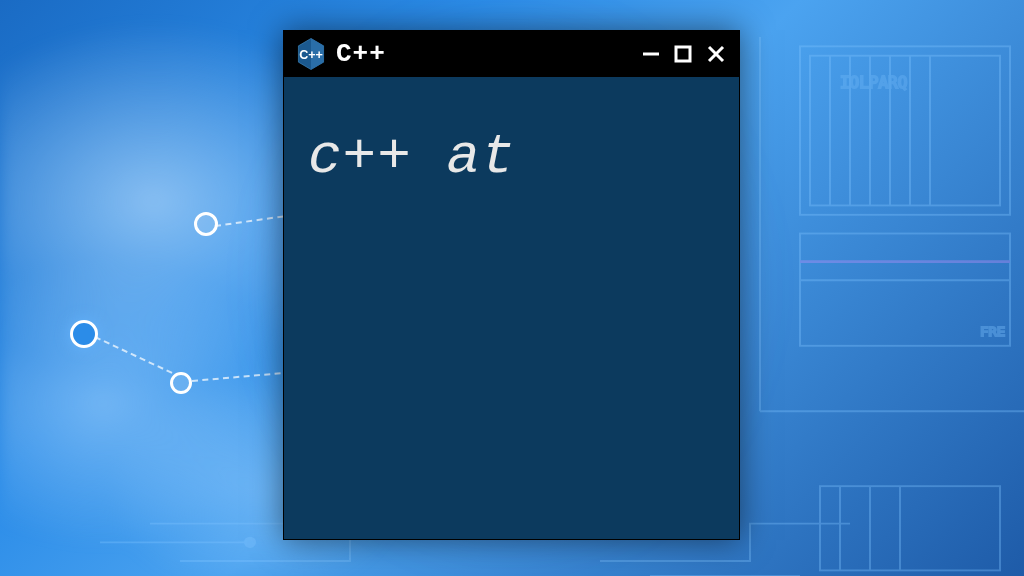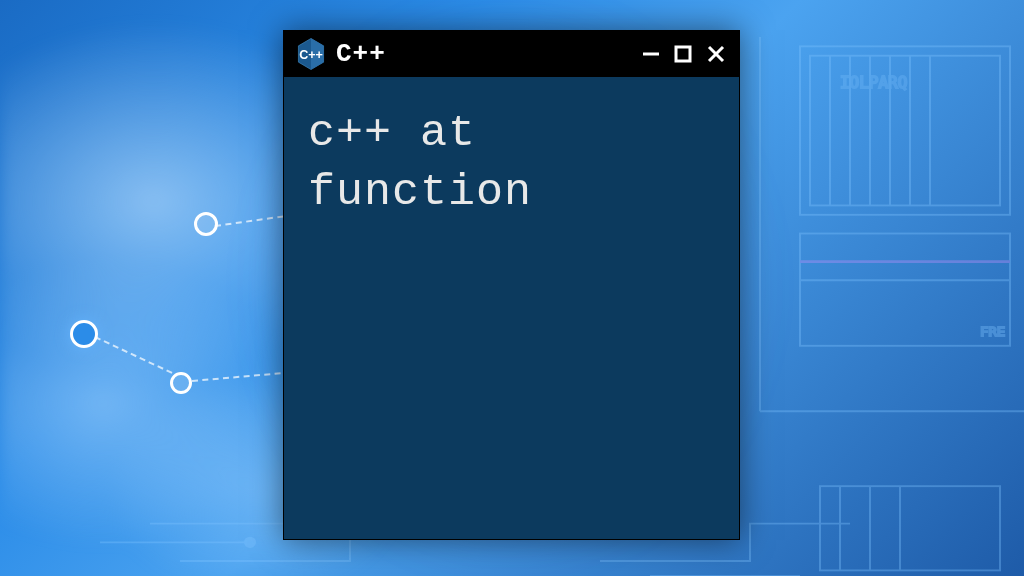--- a/index.html
+++ b/index.html
@@ -105,26 +105,27 @@
       display: flex;
       align-items: center;
       justify-content: center;
     }
     
     .ctrl-min svg, .ctrl-max svg, .ctrl-close svg {
       display: block;
     }
     
     .content {
-      padding: 28px 24px;
+      padding: 44px 24px;
       color: #e8e8e8;
       font-family: 'Courier New', 'Consolas', monospace;
-      font-size: 45px;
+      font-size: 56px;
       line-height: 1.3;
       letter-spacing: 1px;
+      font-style: italic;
     }
     
     
     .node {
       position: absolute;
       border: 3px solid #ffffff;
       border-radius: 50%;
       background: rgba(255,255,255,0.1);
     }
     
@@ -212,15 +213,14 @@
       <span class="ctrl-close">
         <svg width="22" height="22" viewBox="0 0 22 22">
             <line x1="4" y1="4" x2="18" y2="18" stroke="#fff" stroke-width="3"></line>
             <line x1="18" y1="4" x2="4" y2="18" stroke="#fff" stroke-width="3"></line>
           </svg>
       </span>
     </div>
   </div>
   <div class="content">
     <div>c++ at</div>
-    <div>function</div>
   </div>
 </div>
 
 </body></html>

